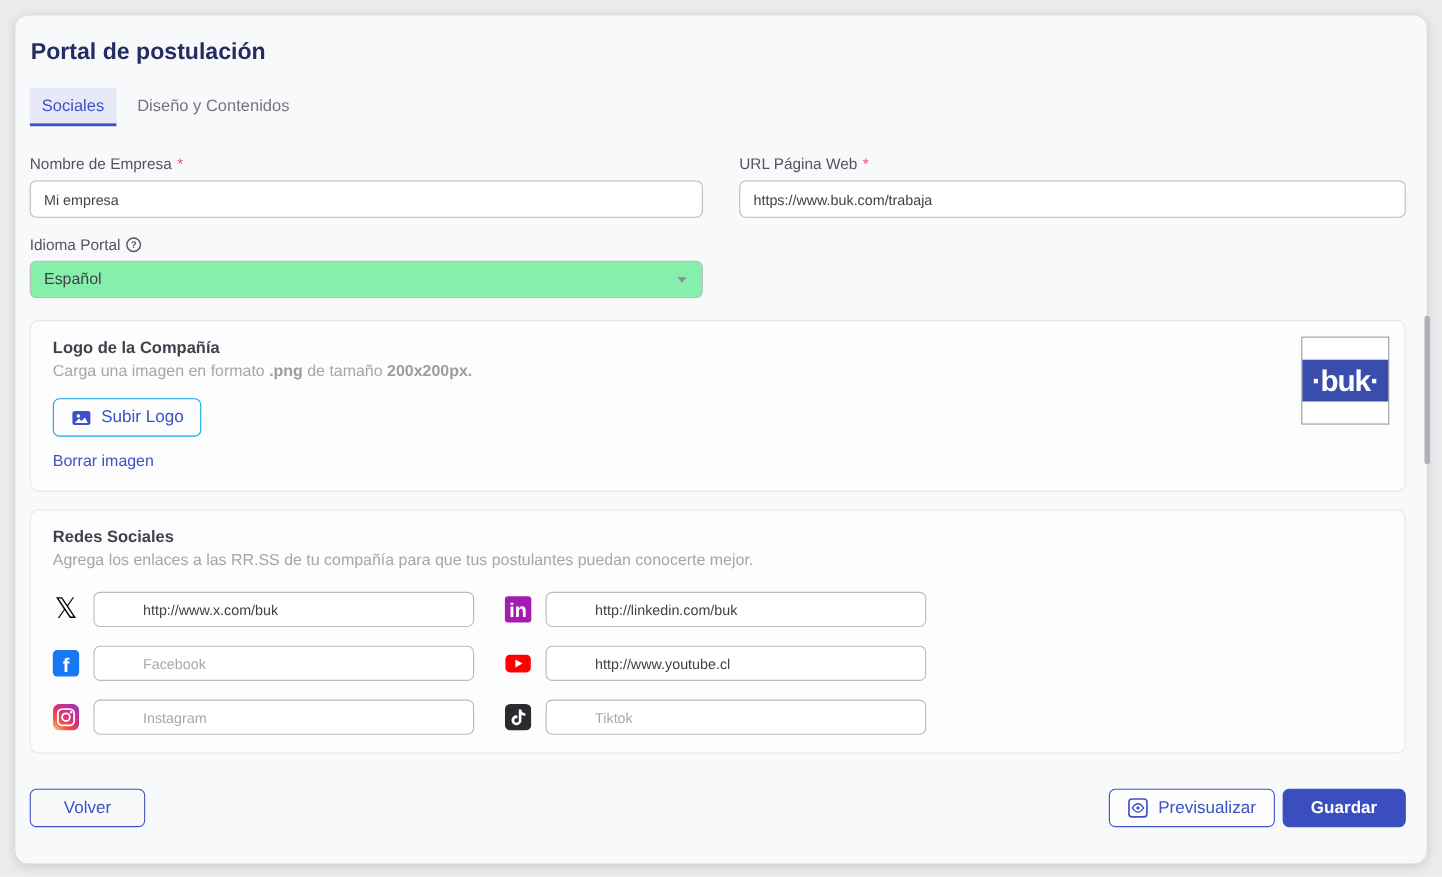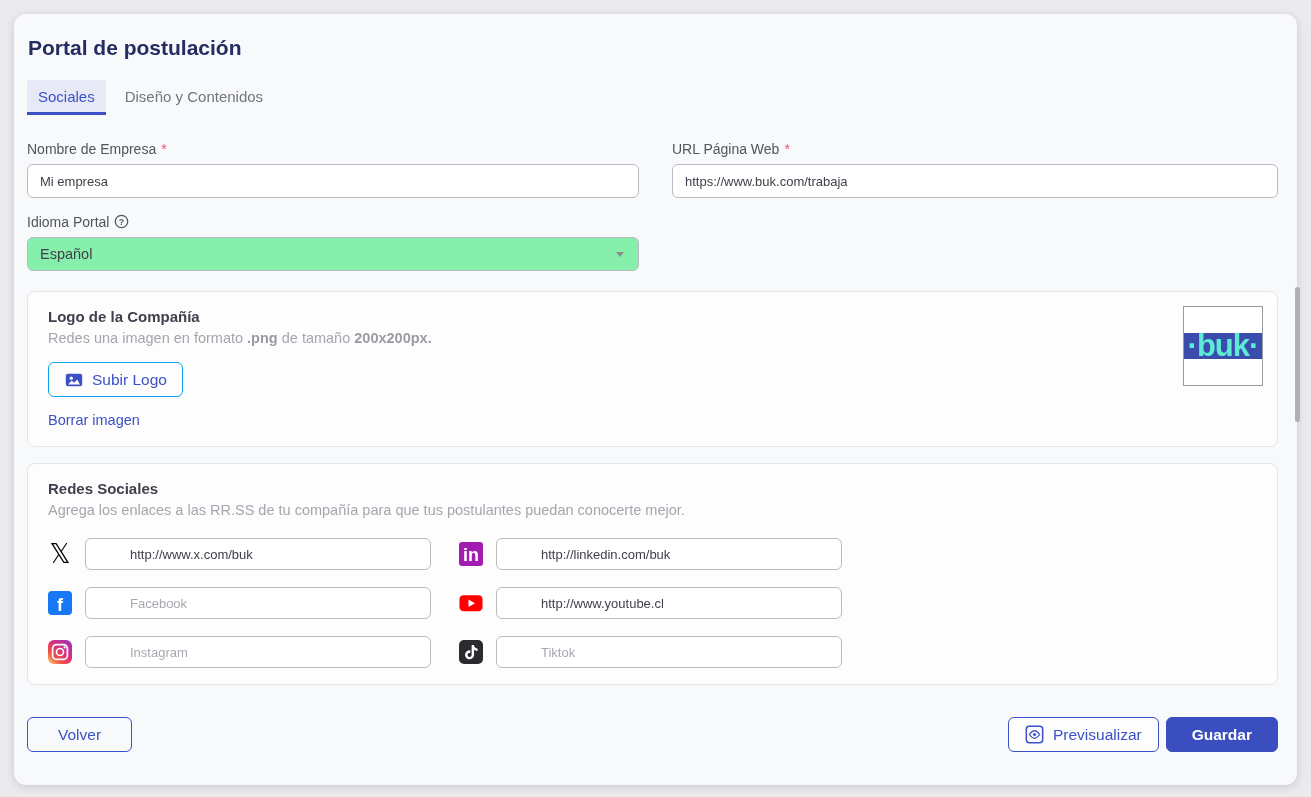--- a/index.html
+++ b/index.html
@@ -20,21 +20,21 @@
 
   
   .tabs { display:flex; gap:8px; margin-bottom:26px; }
   .tab { font-size:15px; padding:8px 11px 7px; cursor:pointer; color:#73757d;
          border-bottom:3px solid transparent; }
   .tab.active { color:#3b51c5; background:#e7e9f7; border-bottom-color:#3b51c5;
                 border-radius:2px 2px 0 0; }
 
   
   .form-grid { display:grid; grid-template-columns:612px 1fr; column-gap:33px; row-gap:16px; }
-  .field .label-row { display:flex; align-items:flex-start; gap:5px; font-size:14px;
+  .field .label-row { display:flex; align-items:flex-end; gap:5px; font-size:14px;
                       color:#53555e; margin-bottom:7px; }
   .req { color:#f2506e; }
   input.text {
     width:100%; height:34px; border:1px solid #babbc2; border-radius:6px;
     padding:0 12px; font-size:13px; color:#40414a; background:#fff;
     font-family:"Liberation Sans","DejaVu Sans",sans-serif; outline:none;
   }
   input.text::placeholder { color:#a8a9b0; }
   .select {
     position:relative; width:100%; height:34px; border:1px solid #babbc2;
@@ -60,23 +60,23 @@
     border-radius:6px; color:#3b51c5; font-size:15.5px; cursor:pointer;
     font-family:inherit;
   }
   .link { display:inline-block; margin-top:15px; color:#3b51c5; font-size:14.5px;
           text-decoration:none; cursor:pointer; }
 
   .logo-preview {
     position:absolute; right:14px; top:14px; width:80px; height:80px;
     border:1.5px solid #9a9ba1; background:#fff; display:flex; align-items:center;
   }
-  .logo-band { width:100%; height:26px; background:#3a4dad; color:#5eead4;
+  .logo-band { width:100%; height:38px; background:#3a4dad; color:#ffffff;
     display:flex; align-items:center; justify-content:center;
-    font-size:31px; font-weight:700; letter-spacing:-1px; }
+    font-size:27px; font-weight:700; letter-spacing:-1px; }
 
   
   .social-grid { margin-top:20px; display:grid; grid-template-columns:383px 383px;
                  column-gap:28px; row-gap:17px; }
   .social-cell { display:flex; align-items:center; gap:13px; }
   .sicon { width:24px; height:24px; flex:none; display:flex; align-items:center;
            justify-content:center; }
   .sicon.x { font-size:26px; line-height:24px; color:#000; font-family:"DejaVu Sans",sans-serif; }
   .sicon.li { background:#a21caf; border-radius:3px; color:#fff; font-weight:700;
               font-size:18px; padding-top:2px; }
@@ -141,21 +141,21 @@
       <div class="select">
         <span>Español</span>
         <span class="caret"></span>
       </div>
     </div>
   </div>
 
   <div class="section-card logo">
     <div class="section-title">Logo de la Compañía</div>
     <div class="section-desc">
-      <span>Redes una imagen en formato </span><b>.png</b><span> de tamaño </span><b>200x200px.</b>
+      <span>Carga una imagen en formato </span><b>.png</b><span> de tamaño </span><b>200x200px.</b>
     </div>
     <button class="upload-btn">
       <span style="display:inline-flex;">
         <svg width="20" height="20" viewBox="0 0 22 22">
           <rect x="2" y="4" width="18" height="14" rx="2.5" fill="#3b51c5"></rect>
           <circle cx="8" cy="9" r="1.8" fill="#fdfdfe"></circle>
           <path d="M4.5 16l4-4.5 2.6 2.6 3.4-3.6 3 5.5z" fill="#fdfdfe"></path>
         </svg>
       </span>
       <span>Subir Logo</span>

